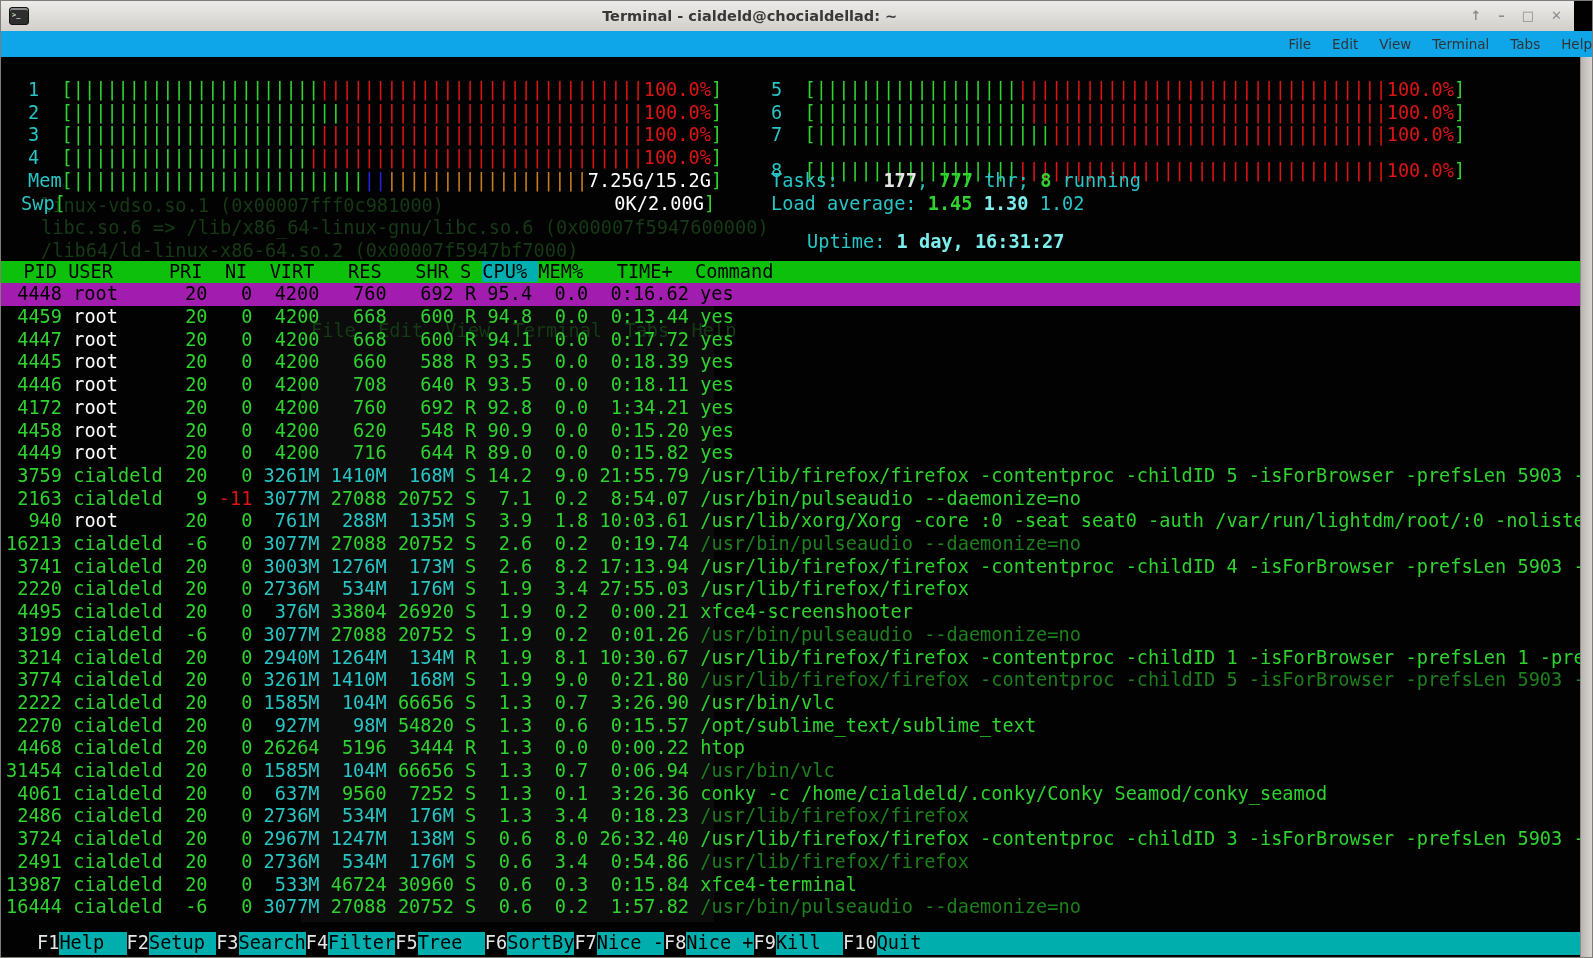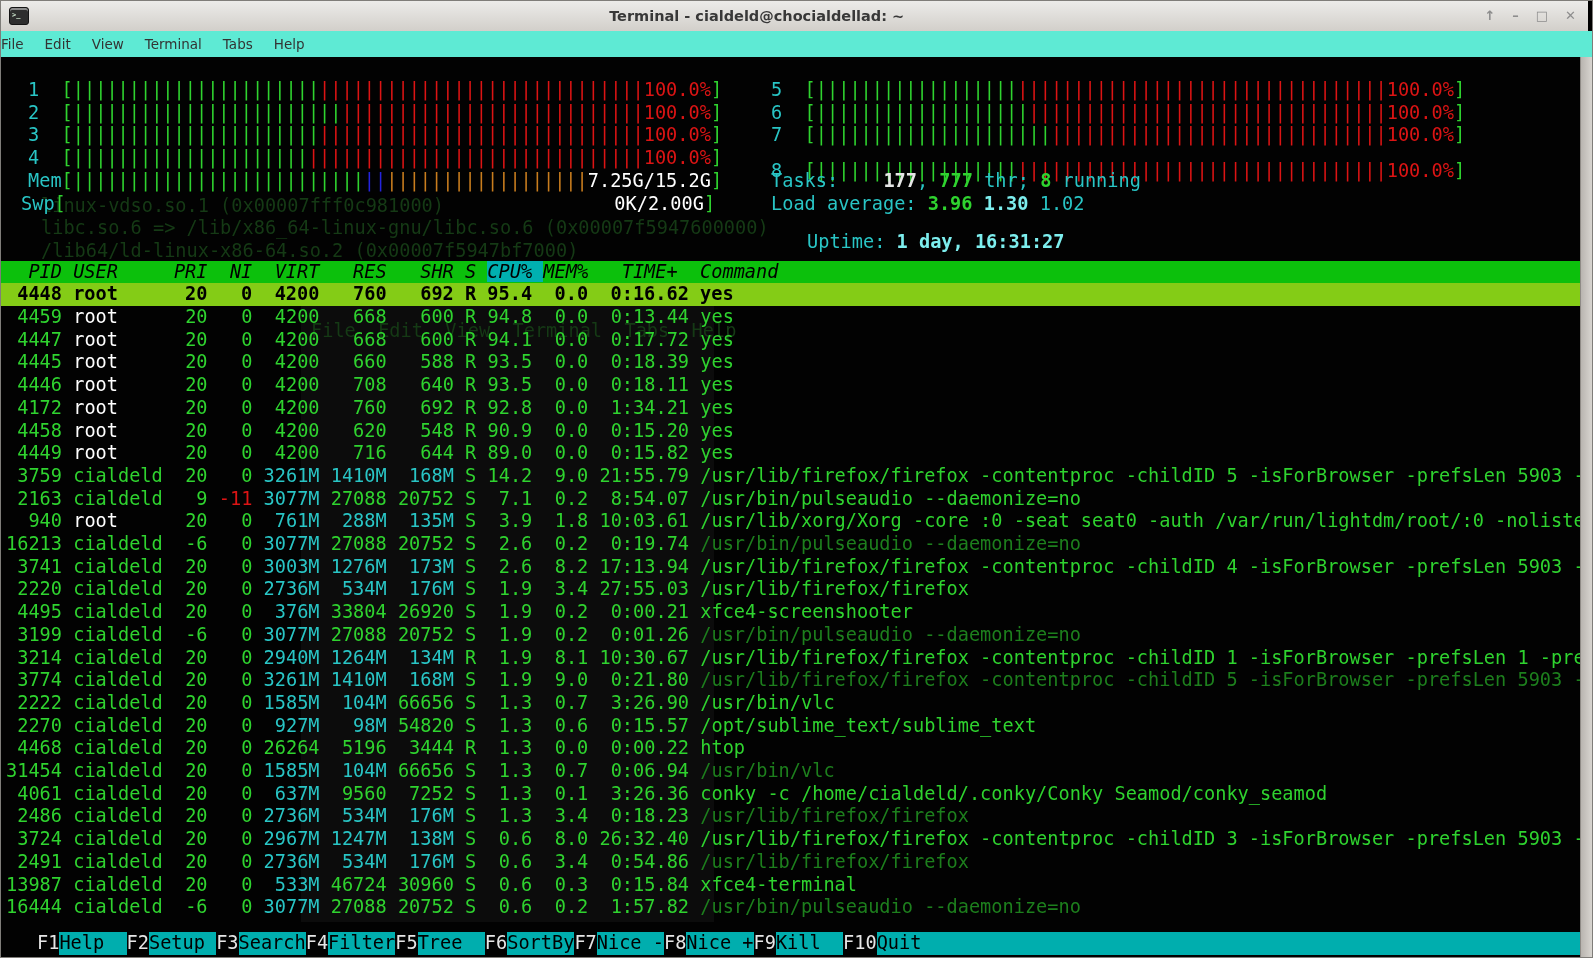--- a/index.html
+++ b/index.html
@@ -1,34 +1,34 @@
 <!DOCTYPE html>
 <html><head>
 <meta charset="utf-8">
 <style>
   html,body{margin:0;padding:0;background:#555;}
   #window{position:relative;width:1593px;height:958px;background:#000;border:1px solid #7f7d79;box-sizing:border-box;overflow:hidden;font-family:"DejaVu Sans",sans-serif;}
-  #titlebar{position:absolute;top:0;left:0;right:4px;height:30px;background:linear-gradient(#ecebe9,#d2cfca);border-bottom:1px solid #aaa69f;display:flex;align-items:center;}
+  #titlebar{position:absolute;top:0;left:0;right:18px;height:30px;background:linear-gradient(#ecebe9,#d2cfca);border-bottom:1px solid #aaa69f;display:flex;align-items:center;}
   #term-icon{width:18px;height:16px;margin-left:8px;background:#2e2e2e;border:1px solid #141414;border-radius:3px;box-shadow:inset 0 2px 0 #8a8a8a;position:relative;}
   #term-icon::after{content:">_";position:absolute;left:2px;top:3px;font:bold 7px "DejaVu Sans Mono",monospace;color:#cfe8cf;}
   #title{flex:1;text-align:center;font-weight:bold;font-size:14.5px;color:#383838;}
   #winbtns{display:flex;gap:17px;margin-right:12px;color:#8d8d8d;font-size:13px;font-weight:bold;}
   #winbtns span{cursor:default;line-height:30px;}
-  #menubar{position:absolute;top:30px;left:0;right:0;height:26px;background:#5eead4;display:flex;align-items:center;gap:21px;font-size:13.5px;color:#333;}
+  #menubar{position:absolute;top:30px;left:0;right:0;height:26px;background:#0ea5e9;display:flex;align-items:center;gap:21px;font-size:13.5px;color:#333;justify-content:flex-end;}
   #term{position:absolute;top:56px;left:0;right:12px;bottom:0;background:#020202;overflow:hidden;font-family:"DejaVu Sans Mono",monospace;font-size:18.6px;}
   #scrollbar{position:absolute;top:56px;right:0;width:12px;bottom:0;background:linear-gradient(90deg,#b9b5b0,#d8d5d0);border-left:1px solid #8f8b86;box-sizing:border-box;}
   .line{position:absolute;white-space:pre;line-height:22.7px;height:22.7px;left:5px;}
   .panel{position:absolute;background:rgba(255,255,255,0.045);}
   .ghost{position:absolute;white-space:pre;line-height:22.7px;color:#153a15;font-family:"DejaVu Sans Mono",monospace;}
   .g{color:#2fd32f;} .dim{color:#1d7f1d;} .cy{color:#29c5c5;} .bc{color:#7deeee;}
   .sh{color:#ffffff;} .red{color:#dc1414;} .or{color:#c97d1e;} .bl{color:#2424dd;}
   .wh{color:#e6e6e6;margin-left:34px;} .b{font-weight:bold;}
-  .hdr{left:0;right:0;padding-left:5px;background:#0cc00c;color:#000;font-style:italic;}
+  .hdr{left:0;right:0;background:#0cc00c;color:#000;}
   .hdr .sortcol{background:#00b0b0;}
-  .sel{left:0;right:0;padding-left:5px;background:#84cc16;color:#000;font-weight:bold;}
+  .sel{left:0;right:0;padding-left:5px;background:#a21caf;color:#000;}
   .fbar{left:0;right:0;bottom:2px;display:flex;padding-left:36px;}
   .fk{color:#e6e6e6;background:#020202;white-space:pre;}
   .fd{color:#000;background:#00aeae;white-space:pre;}
   .fd.fill{flex:1;}
 </style>
 </head>
 <body>
 
 <div id="window">
   <div id="titlebar">
@@ -59,21 +59,21 @@
       <div class="line" style="top: 44.7px; left: 27px;"><span class="cy">2  </span><span class="g">[</span><span class="g">||||||||||||||||||||||||</span><span class="red">|||||||||||||||||||||||||||</span><span class="red">100.0%</span><span class="g">]</span></div>
       <div class="line" style="top: 67.4px; left: 27px;"><span class="cy">3  </span><span class="g">[</span><span class="g">||||||||||||||||||||||</span><span class="red">|||||||||||||||||||||||||||||</span><span class="red">100.0%</span><span class="g">]</span></div>
       <div class="line" style="top: 90.1px; left: 27px;"><span class="cy">4  </span><span class="g">[</span><span class="g">|||||||||||||||||||||</span><span class="red">||||||||||||||||||||||||||||||</span><span class="red">100.0%</span><span class="g">]</span></div>
       <div class="line" style="top: 22px; left: 770px;"><span class="cy">5  </span><span class="g">[</span><span class="g">||||||||||||||||||</span><span class="red">|||||||||||||||||||||||||||||||||</span><span class="red">100.0%</span><span class="g">]</span></div>
       <div class="line" style="top: 44.7px; left: 770px;"><span class="cy">6  </span><span class="g">[</span><span class="g">|||||||||||||||||||</span><span class="red">||||||||||||||||||||||||||||||||</span><span class="red">100.0%</span><span class="g">]</span></div>
       <div class="line" style="top: 67.4px; left: 770px;"><span class="cy">7  </span><span class="g">[</span><span class="g">|||||||||||||||||||||</span><span class="red">||||||||||||||||||||||||||||||</span><span class="red">100.0%</span><span class="g">]</span></div>
       <div class="line" style="top: 103px; left: 770px;"><span class="cy">8  </span><span class="g">[</span><span class="g">||||||||||||||||||</span><span class="red">|||||||||||||||||||||||||||||||||</span><span class="red">100.0%</span><span class="g">]</span></div>
       <div class="line" style="top: 112.8px; left: 27px;"><span class="cy">Mem</span><span class="g">[</span><span class="g">||||||||||||||||||||||||||</span><span class="bl">||</span><span class="or">||||||||||||||||||</span><span class="sh">7.25G/15.2G</span><span class="g">]</span></div>
       <div class="line" style="top: 135.5px; left: 20px;"><span class="cy">Swp</span><span class="g">[</span><span class="sh">                                                 </span><span class="sh">0K/2.00G</span><span class="g">]</span></div>
       <div class="line" style="top: 112.8px; left: 770px;"><span class="cy">Tasks: </span><span class="wh b">177</span><span class="cy">, </span><span class="g b">777</span><span class="cy"> thr; </span><span class="g b">8</span><span class="cy"> running</span></div>
-      <div class="line" style="top: 135.5px; left: 770px;"><span class="cy">Load average: </span><span class="g b">3.96 </span><span class="bc b">1.30 </span><span class="cy">1.02</span></div>
+      <div class="line" style="top: 135.5px; left: 770px;"><span class="cy">Load average: </span><span class="g b">1.45 </span><span class="bc b">1.30 </span><span class="cy">1.02</span></div>
       <div class="line" style="top: 174px; left: 770px; margin-left: 36px;"><span class="cy">Uptime: </span><span class="bc b">1 day, 16:31:27</span></div>
       <div class="line hdr" style="top: 203.6px;"><span>  PID USER     PRI  NI  VIRT   RES   SHR S </span><span class="sortcol">CPU% </span><span>MEM%   TIME+  Command</span></div>
       <div class="line sel" style="top: 226.3px;"> 4448 root      20   0  4200   760   692 R 95.4  0.0  0:16.62 yes</div>
       <div class="line" style="top: 249px; left: 5px;"><span class="g"> 4459</span><span> </span><span class="sh">root    </span><span> </span><span class="g"> 20</span><span> </span><span class="g">  0</span><span> </span><span class="g"> 4200</span><span> </span><span class="g">  668</span><span> </span><span class="g">  600</span><span> </span><span class="g">R</span><span> </span><span class="g">94.8</span><span> </span><span class="g"> 0.0</span><span> </span><span class="g"> 0:13.44</span><span> </span><span class="g">yes</span></div>
       <div class="line" style="top: 271.7px; left: 5px;"><span class="g"> 4447</span><span> </span><span class="sh">root    </span><span> </span><span class="g"> 20</span><span> </span><span class="g">  0</span><span> </span><span class="g"> 4200</span><span> </span><span class="g">  668</span><span> </span><span class="g">  600</span><span> </span><span class="g">R</span><span> </span><span class="g">94.1</span><span> </span><span class="g"> 0.0</span><span> </span><span class="g"> 0:17.72</span><span> </span><span class="g">yes</span></div>
       <div class="line" style="top: 294.4px; left: 5px;"><span class="g"> 4445</span><span> </span><span class="sh">root    </span><span> </span><span class="g"> 20</span><span> </span><span class="g">  0</span><span> </span><span class="g"> 4200</span><span> </span><span class="g">  660</span><span> </span><span class="g">  588</span><span> </span><span class="g">R</span><span> </span><span class="g">93.5</span><span> </span><span class="g"> 0.0</span><span> </span><span class="g"> 0:18.39</span><span> </span><span class="g">yes</span></div>
       <div class="line" style="top: 317.1px; left: 5px;"><span class="g"> 4446</span><span> </span><span class="sh">root    </span><span> </span><span class="g"> 20</span><span> </span><span class="g">  0</span><span> </span><span class="g"> 4200</span><span> </span><span class="g">  708</span><span> </span><span class="g">  640</span><span> </span><span class="g">R</span><span> </span><span class="g">93.5</span><span> </span><span class="g"> 0.0</span><span> </span><span class="g"> 0:18.11</span><span> </span><span class="g">yes</span></div>
       <div class="line" style="top: 339.8px; left: 5px;"><span class="g"> 4172</span><span> </span><span class="sh">root    </span><span> </span><span class="g"> 20</span><span> </span><span class="g">  0</span><span> </span><span class="g"> 4200</span><span> </span><span class="g">  760</span><span> </span><span class="g">  692</span><span> </span><span class="g">R</span><span> </span><span class="g">92.8</span><span> </span><span class="g"> 0.0</span><span> </span><span class="g"> 1:34.21</span><span> </span><span class="g">yes</span></div>
       <div class="line" style="top: 362.5px; left: 5px;"><span class="g"> 4458</span><span> </span><span class="sh">root    </span><span> </span><span class="g"> 20</span><span> </span><span class="g">  0</span><span> </span><span class="g"> 4200</span><span> </span><span class="g">  620</span><span> </span><span class="g">  548</span><span> </span><span class="g">R</span><span> </span><span class="g">90.9</span><span> </span><span class="g"> 0.0</span><span> </span><span class="g"> 0:15.20</span><span> </span><span class="g">yes</span></div>
       <div class="line" style="top: 385.2px; left: 5px;"><span class="g"> 4449</span><span> </span><span class="sh">root    </span><span> </span><span class="g"> 20</span><span> </span><span class="g">  0</span><span> </span><span class="g"> 4200</span><span> </span><span class="g">  716</span><span> </span><span class="g">  644</span><span> </span><span class="g">R</span><span> </span><span class="g">89.0</span><span> </span><span class="g"> 0.0</span><span> </span><span class="g"> 0:15.82</span><span> </span><span class="g">yes</span></div>

